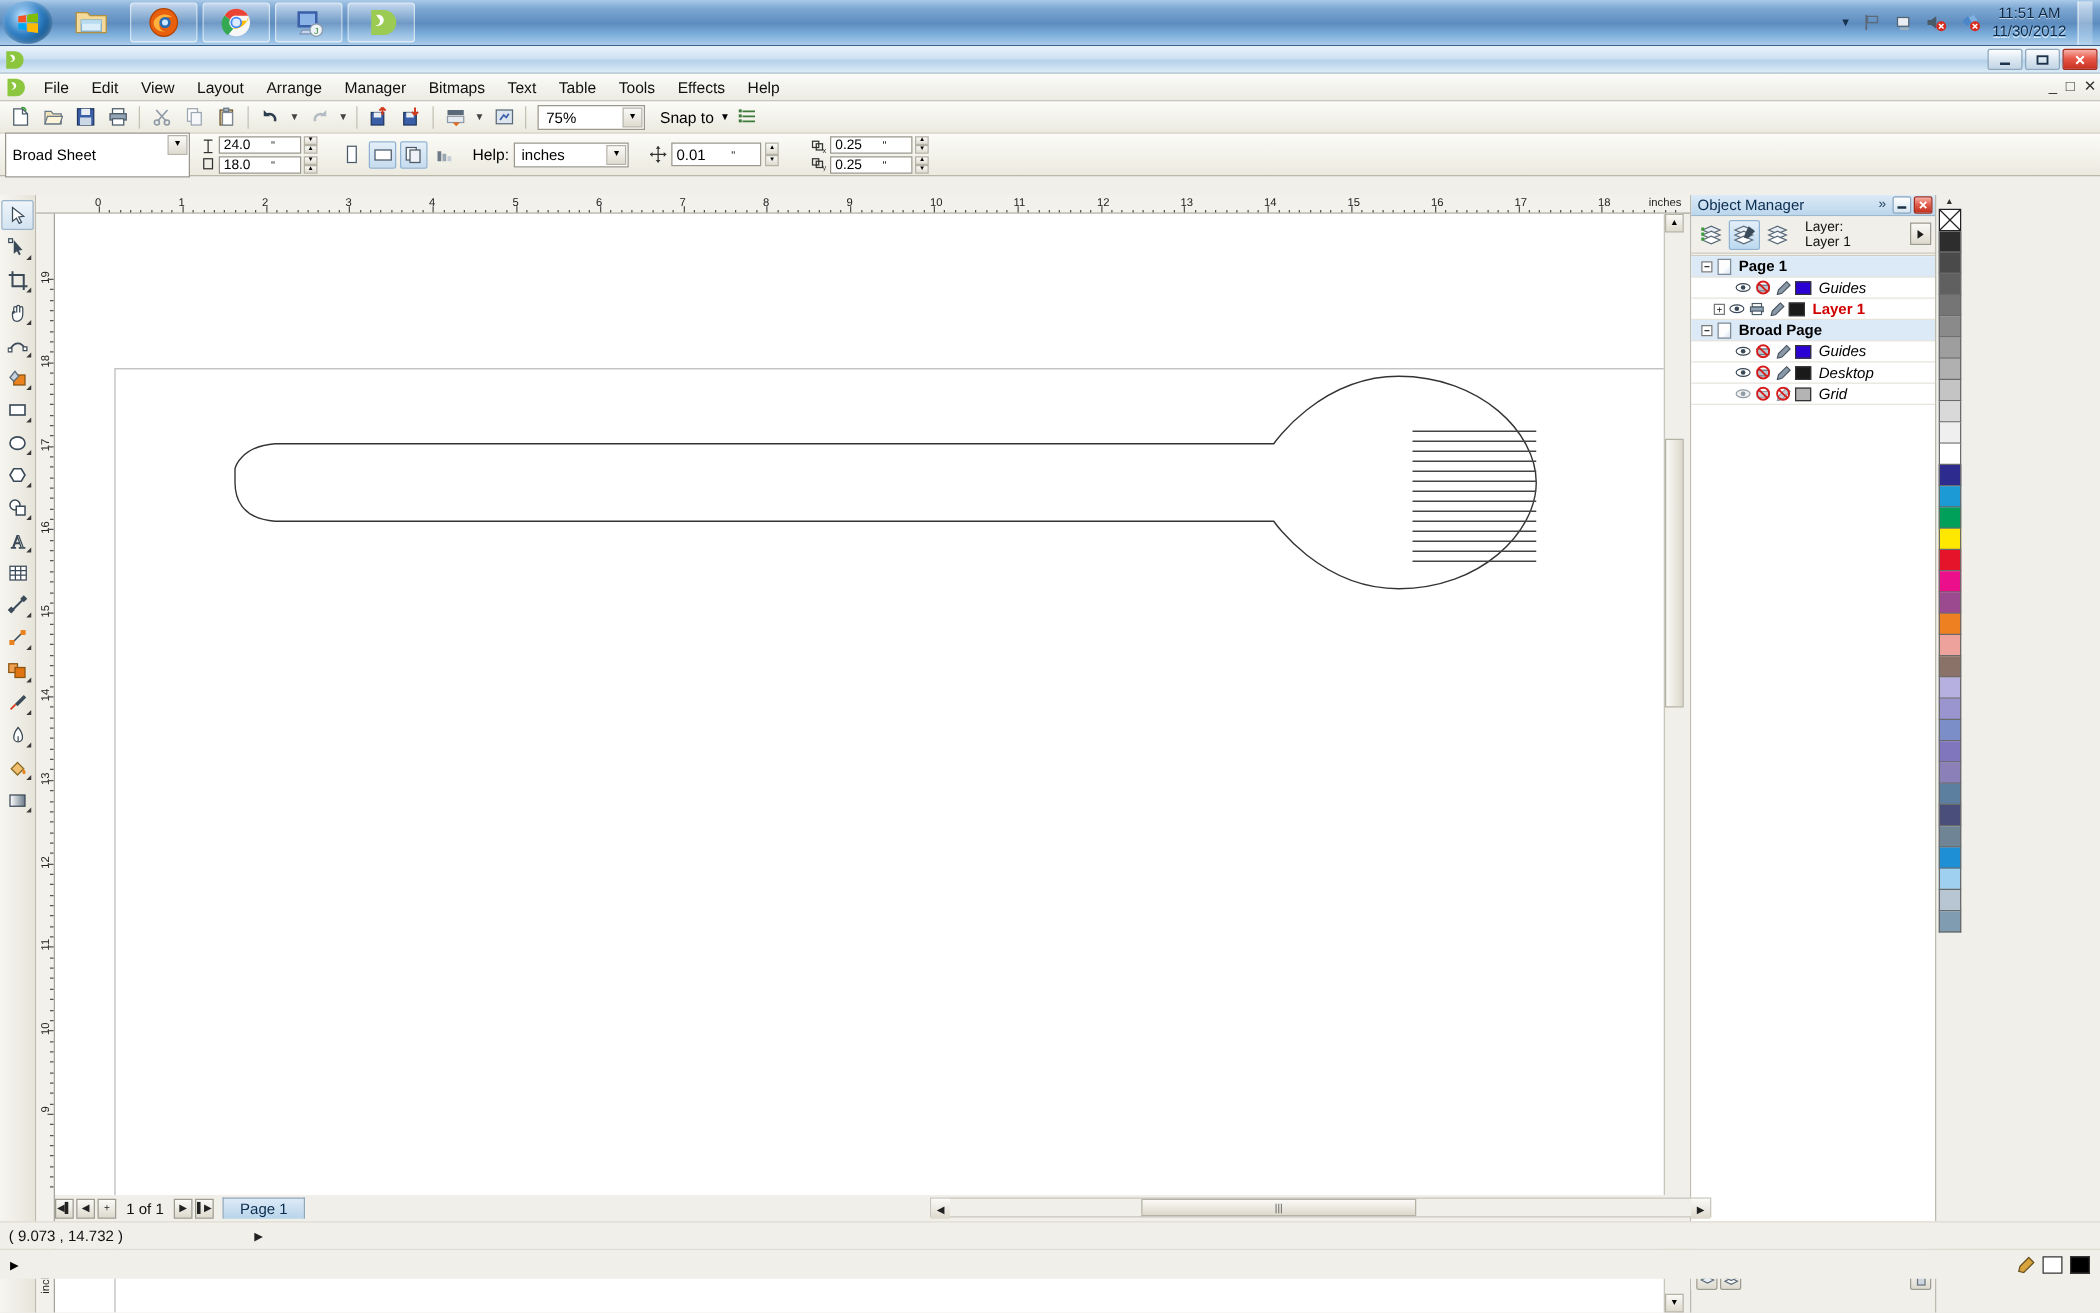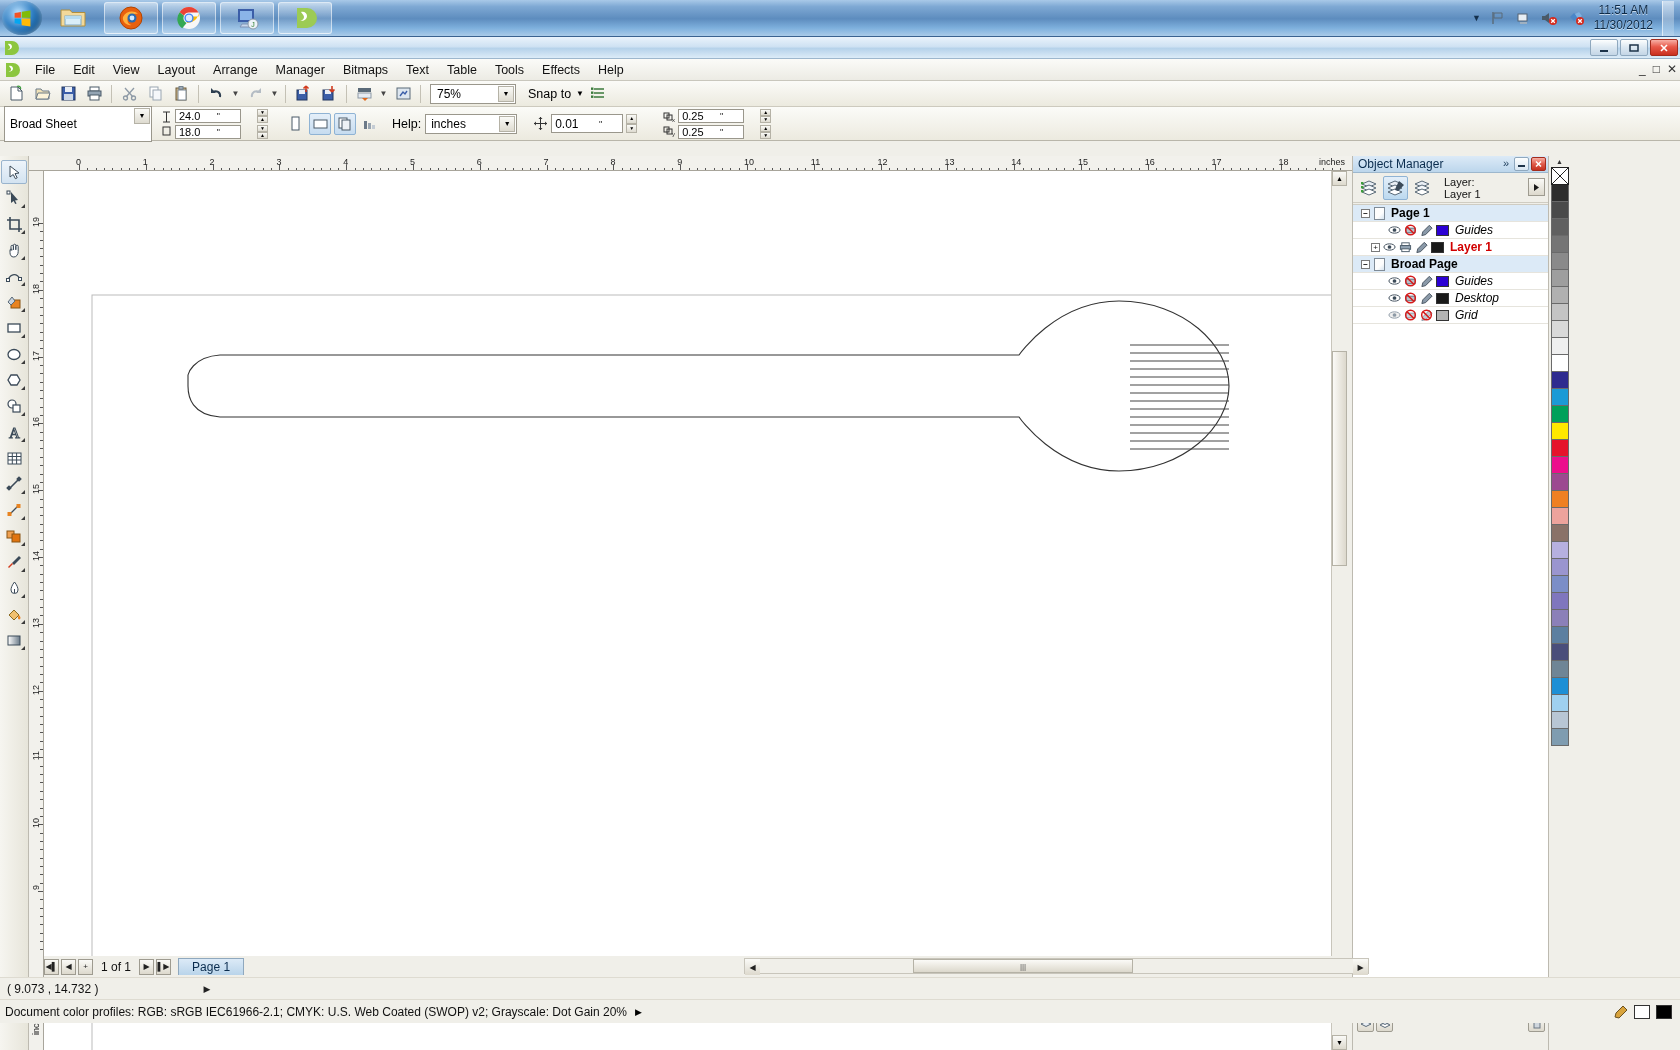--- a/index.html
+++ b/index.html
@@ -81,21 +81,21 @@
   
   #toolbar2{ height:34px; display:flex; align-items:center; gap:3px; padding:0 4px;
     background:linear-gradient(180deg,#fbfbf8,#eceadf); border-bottom:1px solid #b9b6aa;}
   .papercombo{ width:148px;height:36px;border:1px solid #9a978c;background:#fff;
     display:flex;align-items:center;padding-left:5px;font-size:12px;position:relative;}
   .papercombo .ddb{ position:absolute;right:1px;top:1px;width:16px;height:16px;
     background:linear-gradient(180deg,#fafaf7,#dedbd0);border:1px solid #b5b2a6;
     display:flex;align-items:center;justify-content:center;font-size:7px;}
   .dimgrp{ display:flex;align-items:center;gap:3px;margin-left:6px;}
   .dimcol{ display:flex;flex-direction:column;gap:2px;}
-  .dimrow{ display:flex;align-items:center;gap:16px;}
+  .dimrow{ display:flex;align-items:center;gap:2px;}
   .spin{ width:66px;height:14px;border:1px solid #9a978c;background:#fff;font-size:11px;
     display:flex;align-items:center;padding-left:3px;position:relative;}
   .spin .unit{ position:absolute;right:20px;font-size:9px;color:#222;}
   .spbtns{ display:flex;flex-direction:column;width:11px;height:14px;}
   .spb{ flex:1;border:1px solid #b5b2a6;background:linear-gradient(180deg,#fafaf7,#dedbd0);
     display:flex;align-items:center;justify-content:center;font-size:5px;line-height:1;}
   .tglbtn{ width:22px;height:22px;border:1px solid transparent;border-radius:2px;
     display:flex;align-items:center;justify-content:center;}
   .tglbtn.on{ border-color:#8fb3d4;background:linear-gradient(180deg,#e4eff9,#c6dcf0);}
   .unitsbox{ display:flex;align-items:center;gap:4px;margin-left:8px;font-size:12.5px;}
@@ -1282,21 +1282,20 @@
       <div class="navb" style="position:absolute;right:0;top:0;border:none;">▶</div>
     </div>
   </div>
 
   <div id="coordbar">
     <span class="coords">( 9.073 , 14.732 )</span>
     <span class="arr">▶</span>
   </div>
 
   <div id="statusbar">
-    <span class="txt">Document color profiles: RGB: sRGB IEC61966-2.1; CMYK: U.S. Web Coated (SWOP) v2; Grayscale: Dot Gain 20%</span>
     <span class="arr">▶</span>
     <div class="sb-right">
       <svg width="14" height="14" viewBox="0 0 14 14">
         <path d="M9 1l4 4-8 8-4-1 1-4z" fill="#d8a33c" stroke="#6a5120"></path>
       </svg>
       <div class="sb-sw" style="background:#ffffff"></div>
       <div class="sb-sw" style="background:#000000"></div>
     </div>
   </div>
 

